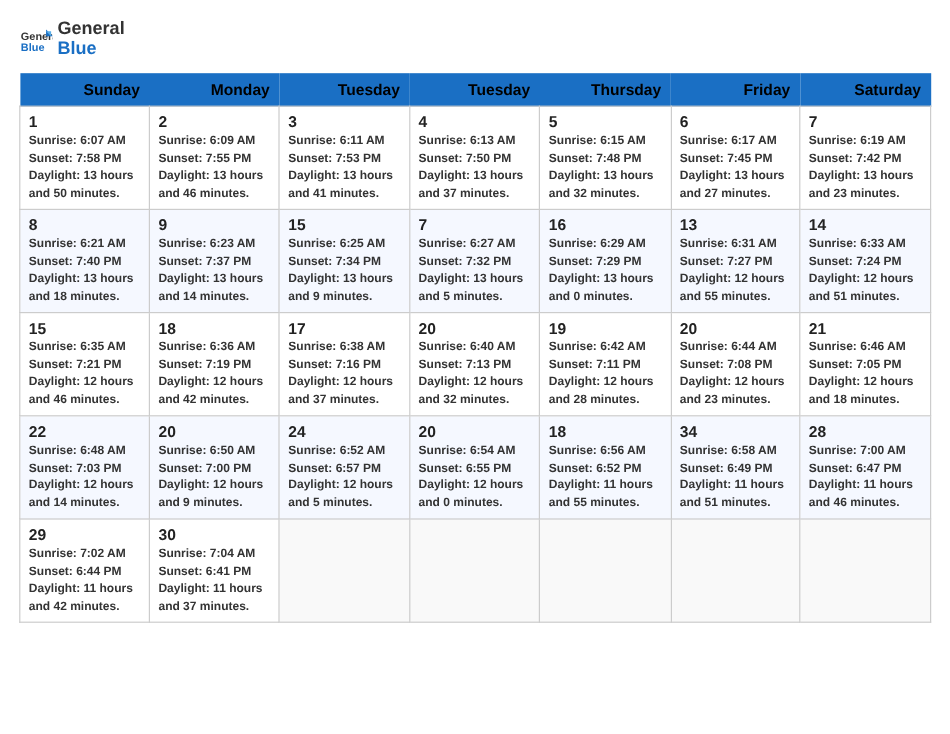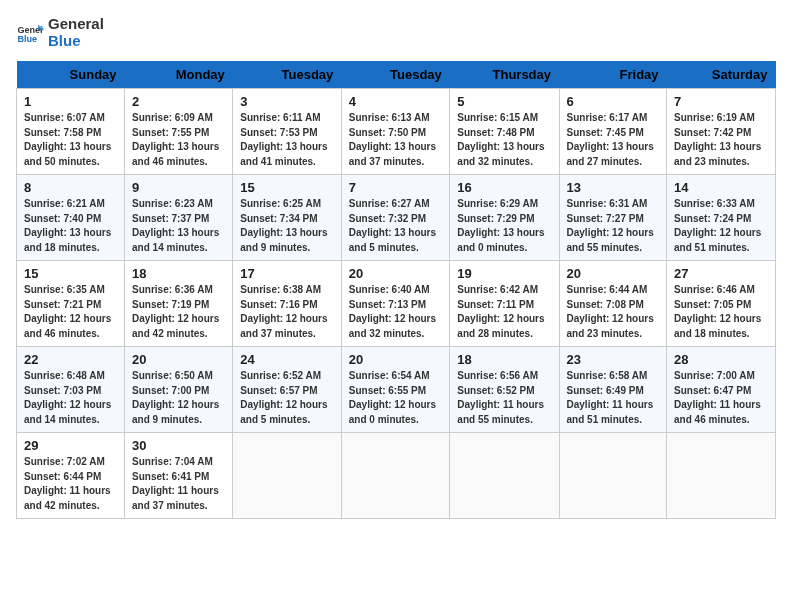--- a/index.html
+++ b/index.html
@@ -194,21 +194,21 @@
         </td>
         <td>
           <span class="day-num">19</span>
           <div class="day-info">Sunrise: 6:42 AM<br>Sunset: 7:11 PM<br>Daylight: 12 hours<br>and 28 minutes.</div>
         </td>
         <td>
           <span class="day-num">20</span>
           <div class="day-info">Sunrise: 6:44 AM<br>Sunset: 7:08 PM<br>Daylight: 12 hours<br>and 23 minutes.</div>
         </td>
         <td>
-          <span class="day-num">27</span>
+          <span class="day-num">21</span>
           <div class="day-info">Sunrise: 6:46 AM<br>Sunset: 7:05 PM<br>Daylight: 12 hours<br>and 18 minutes.</div>
         </td>
       </tr>
       <tr>
         <td>
           <span class="day-num">22</span>
           <div class="day-info">Sunrise: 6:48 AM<br>Sunset: 7:03 PM<br>Daylight: 12 hours<br>and 14 minutes.</div>
         </td>
         <td>
           <span class="day-num">20</span>
@@ -220,21 +220,21 @@
         </td>
         <td>
           <span class="day-num">20</span>
           <div class="day-info">Sunrise: 6:54 AM<br>Sunset: 6:55 PM<br>Daylight: 12 hours<br>and 0 minutes.</div>
         </td>
         <td>
           <span class="day-num">18</span>
           <div class="day-info">Sunrise: 6:56 AM<br>Sunset: 6:52 PM<br>Daylight: 11 hours<br>and 55 minutes.</div>
         </td>
         <td>
-          <span class="day-num">23</span>
+          <span class="day-num">34</span>
           <div class="day-info">Sunrise: 6:58 AM<br>Sunset: 6:49 PM<br>Daylight: 11 hours<br>and 51 minutes.</div>
         </td>
         <td>
           <span class="day-num">28</span>
           <div class="day-info">Sunrise: 7:00 AM<br>Sunset: 6:47 PM<br>Daylight: 11 hours<br>and 46 minutes.</div>
         </td>
       </tr>
       <tr>
         <td>
           <span class="day-num">29</span>

